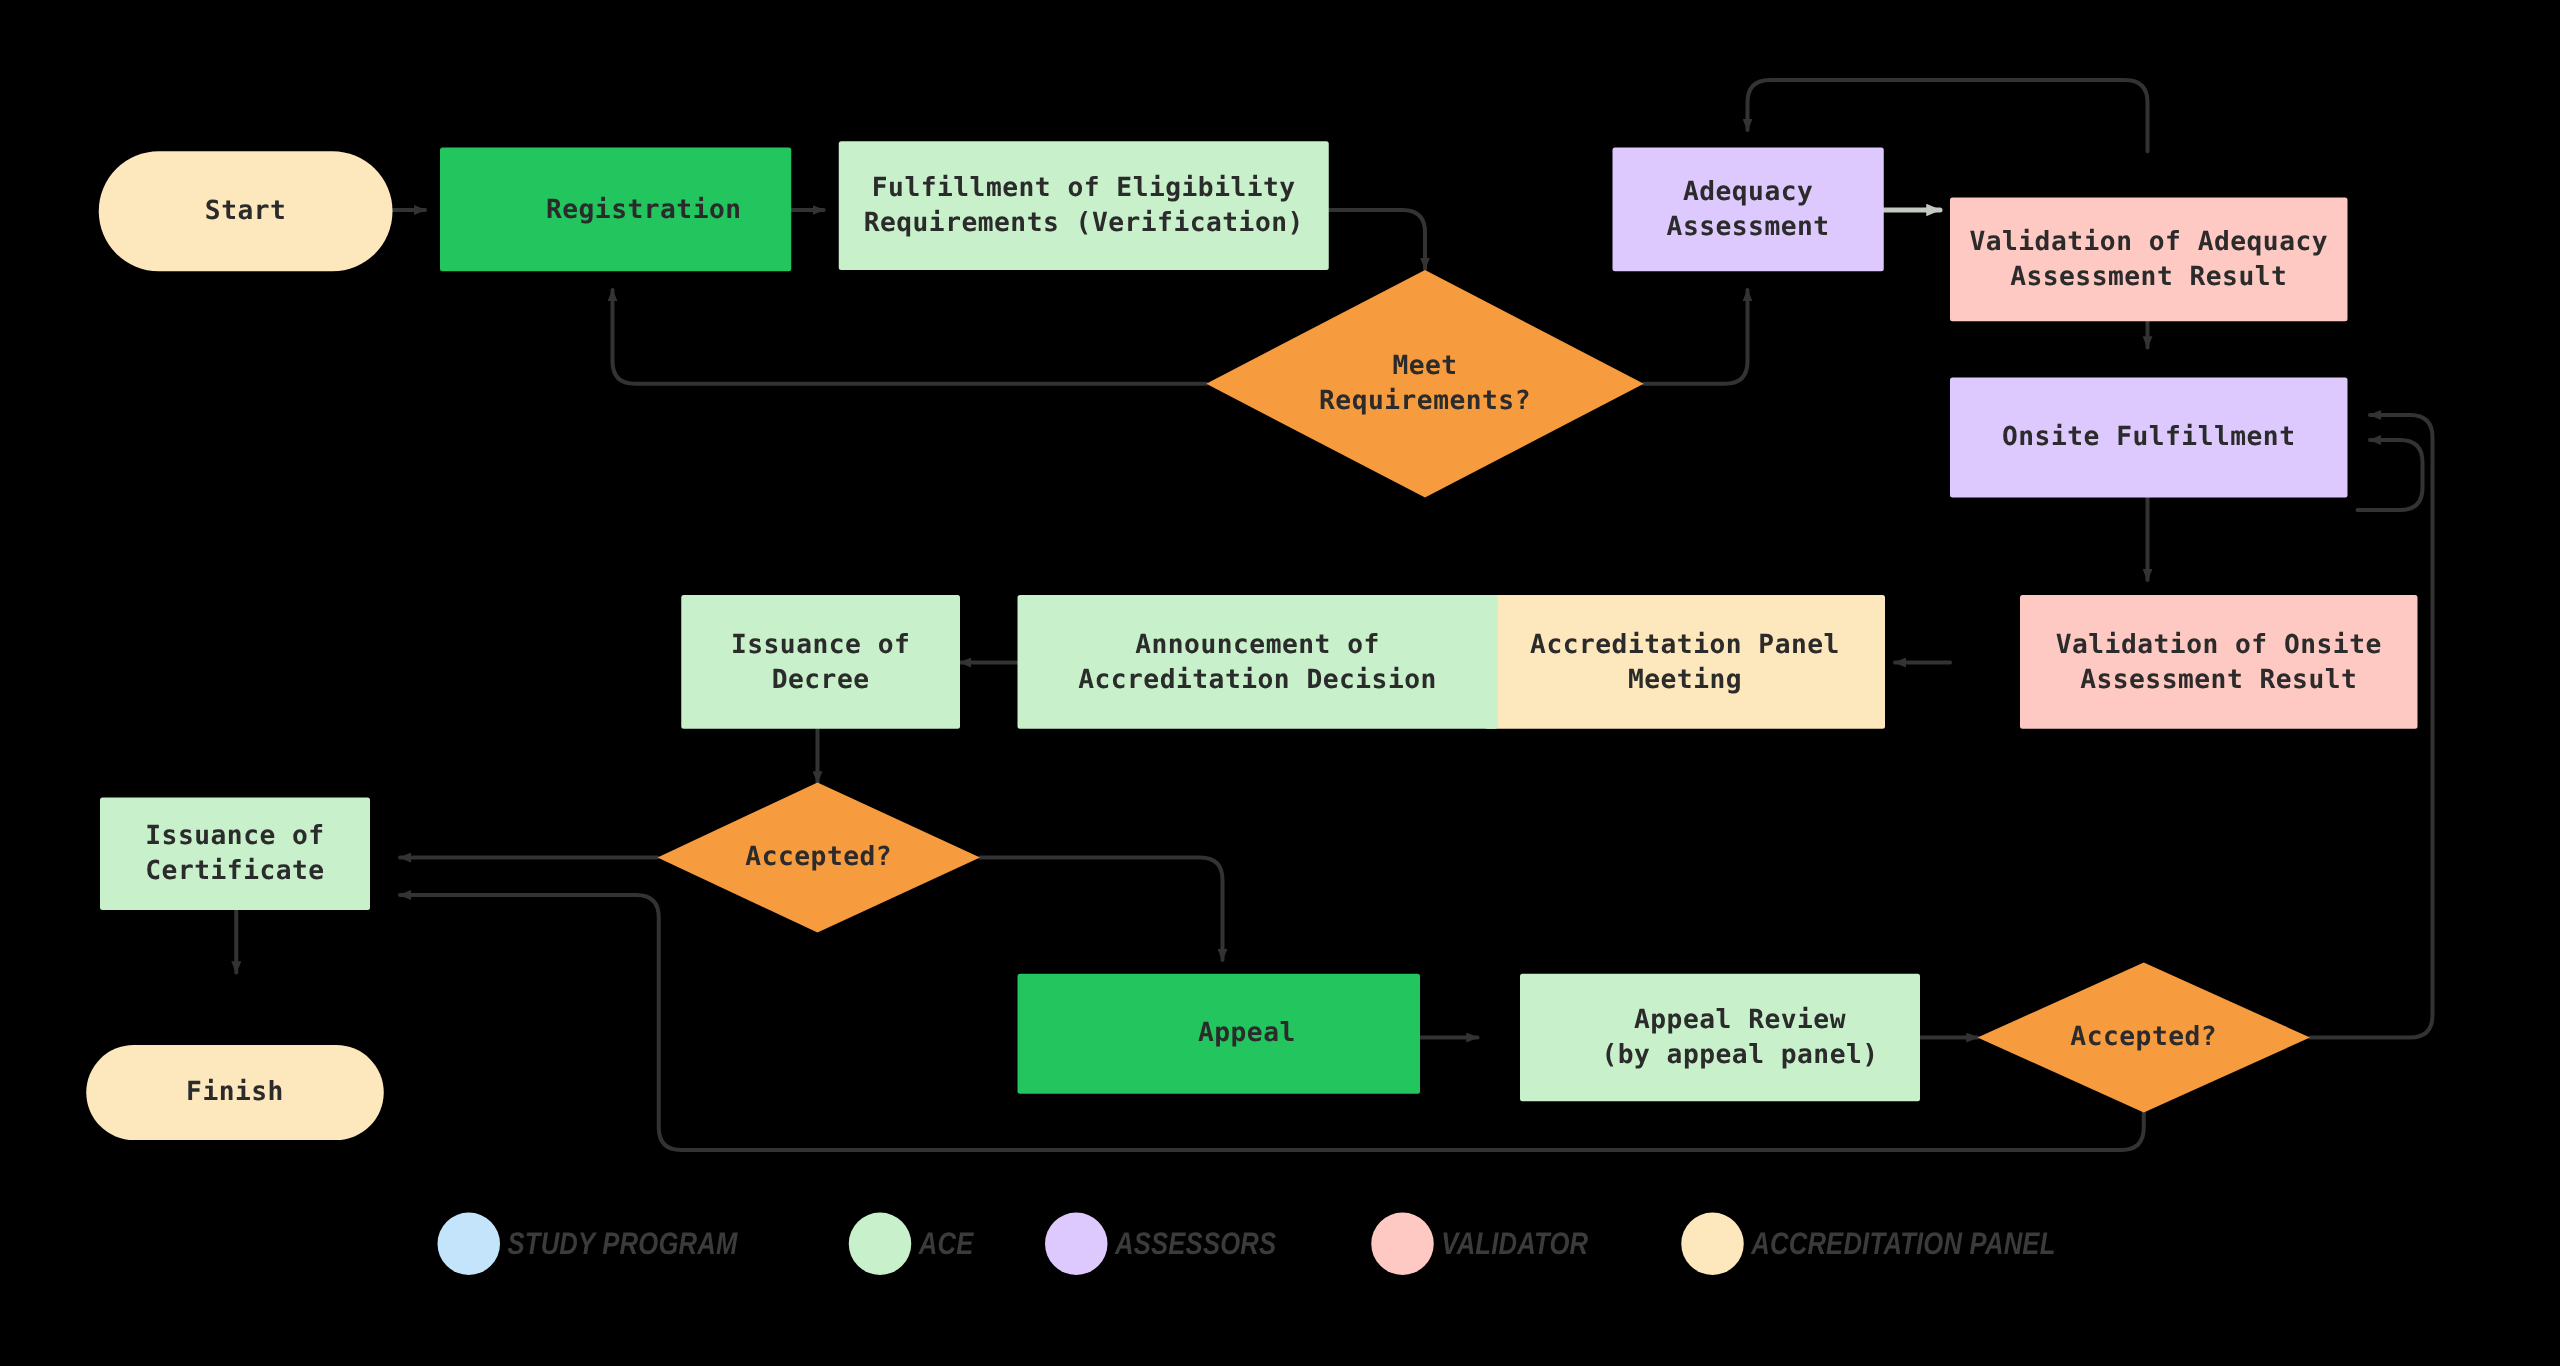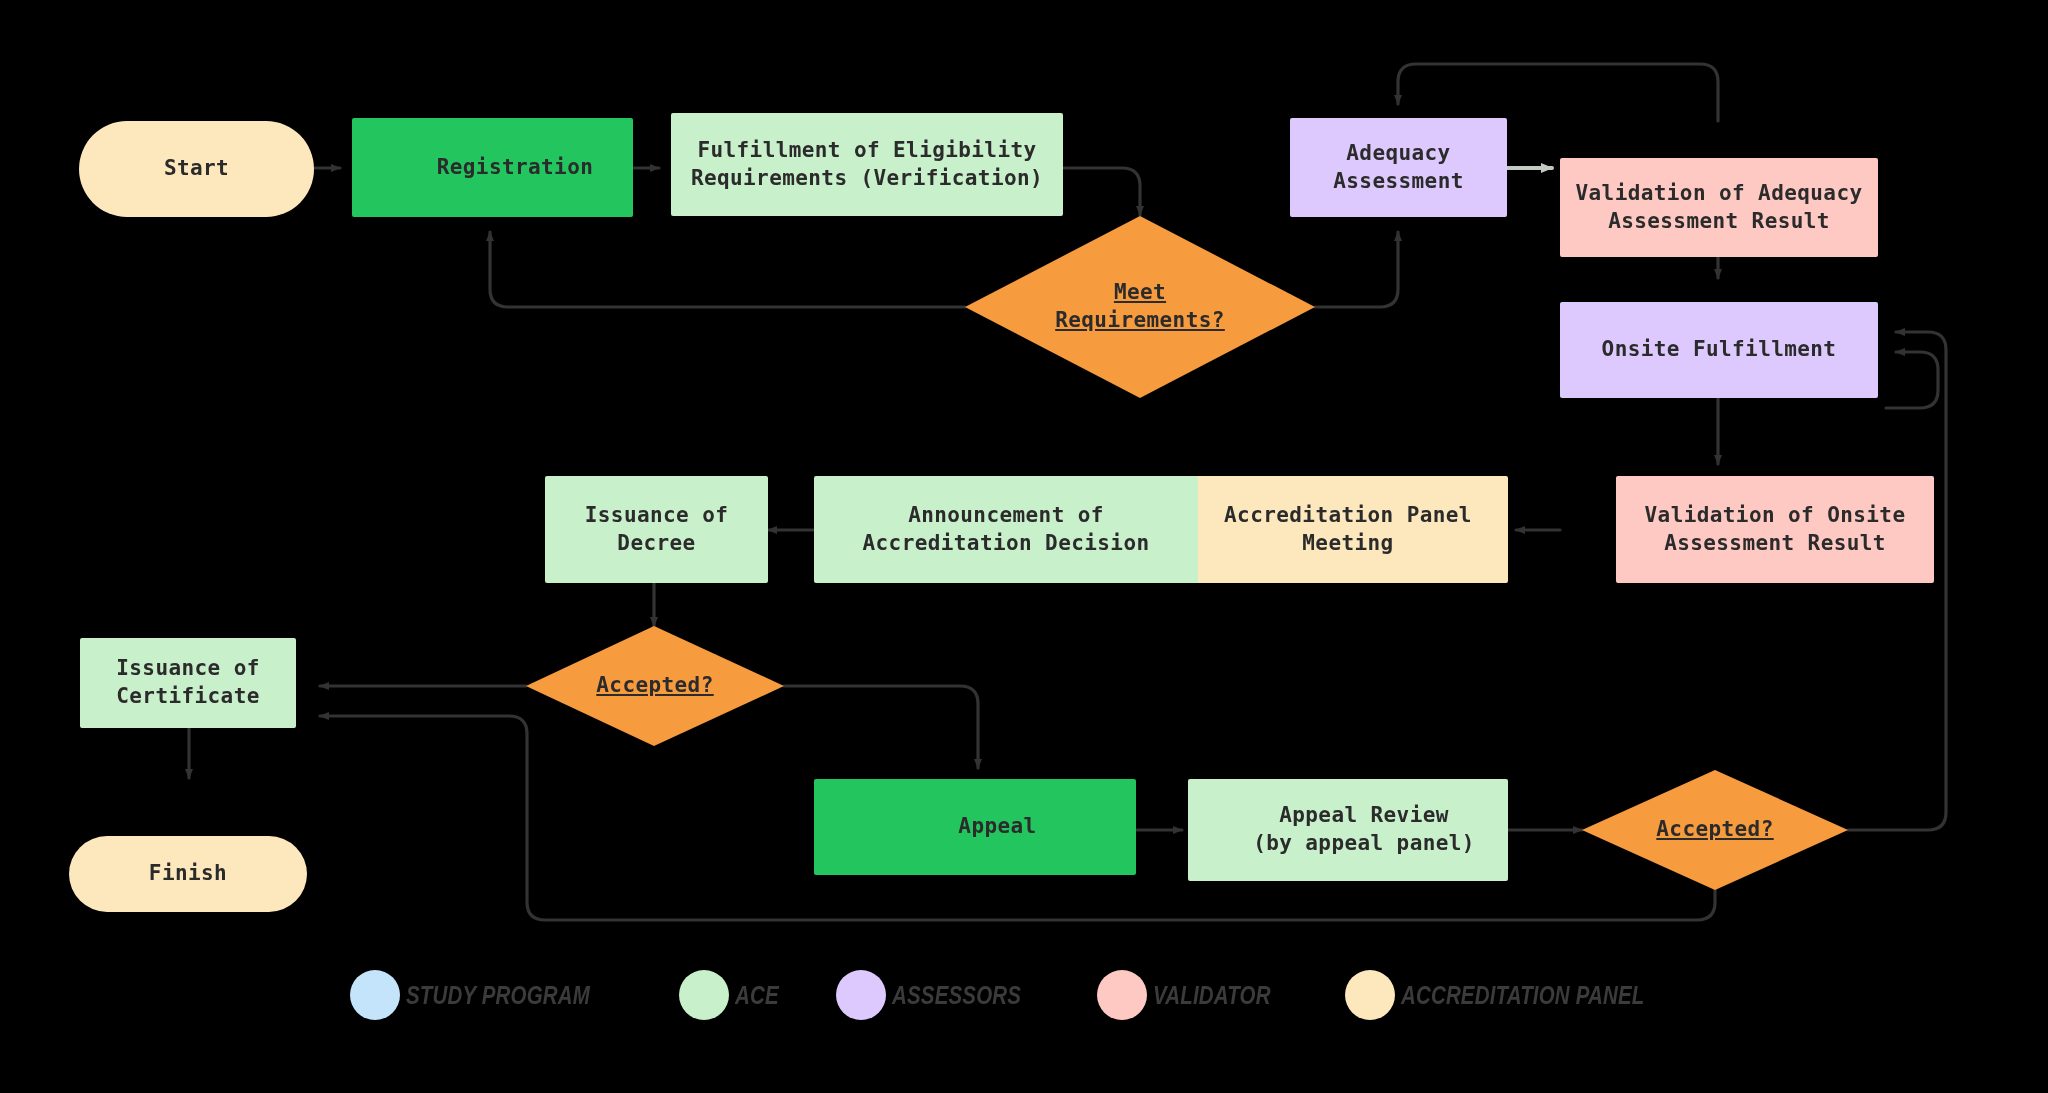--- a/index.html
+++ b/index.html
@@ -3,21 +3,21 @@
 <meta charset="utf-8">
 <style>
   html,body{margin:0;padding:0;background:#000;}
   body{width:2048px;height:1093px;overflow:hidden;font-family:"DejaVu Sans Mono","Liberation Mono",monospace;}
   #stage{position:relative;width:2048px;height:1093px;background:#000;}
 
   .node{position:absolute;box-sizing:border-box;display:flex;align-items:center;justify-content:center;text-align:center;color:#2b2b2b;font-family:"DejaVu Sans Mono","Liberation Mono",monospace;font-weight:700;font-size:21px;line-height:1.32;letter-spacing:.4px;white-space:pre-line;}
   .rect{border-radius:2px;}
   .stadium{border-radius:60px;}
   .diamond{background:transparent;}
-  .diamond .dlabel{position:relative;z-index:2;text-decoration:underline;}
+  .diamond .dlabel{position:relative;z-index:2;}
 
   
   .c-yellow{background:#fde7bc;}
   .c-blue{background:#22c55e;padding-left:45px;}
   .c-green{background:#c8f0cb;}
   .c-purple{background:#ddc9fd;}
   .c-pink{background:#fdc9c2;}
 
   svg#edges{position:absolute;left:0;top:0;width:2048px;height:1093px;z-index:0;pointer-events:none;}
 
@@ -155,21 +155,21 @@
   </div>
 
   <div class="node stadium c-yellow" style="left:69px;top:836px;width:238px;height:76px;">
     <span>Finish</span>
   </div>
 
   <div class="node rect c-blue" style="left:814px;top:779px;width:322px;height:96px;">
     <span>Appeal</span>
   </div>
 
-  <div class="node rect c-green" style="left:1188px;top:779px;width:320px;height:102px;padding-left:32px;">
+  <div class="node rect c-green" style="left:1216px;top:779px;width:320px;height:102px;padding-left:32px;">
     <span>Appeal Review
 (by appeal panel)</span>
   </div>
 
   <div class="node diamond" style="left:1582px;top:770px;width:266px;height:120px;">
     <span class="dlabel">Accepted?</span>
   </div>
 
   <div id="legend">
     <div class="legend-item">

